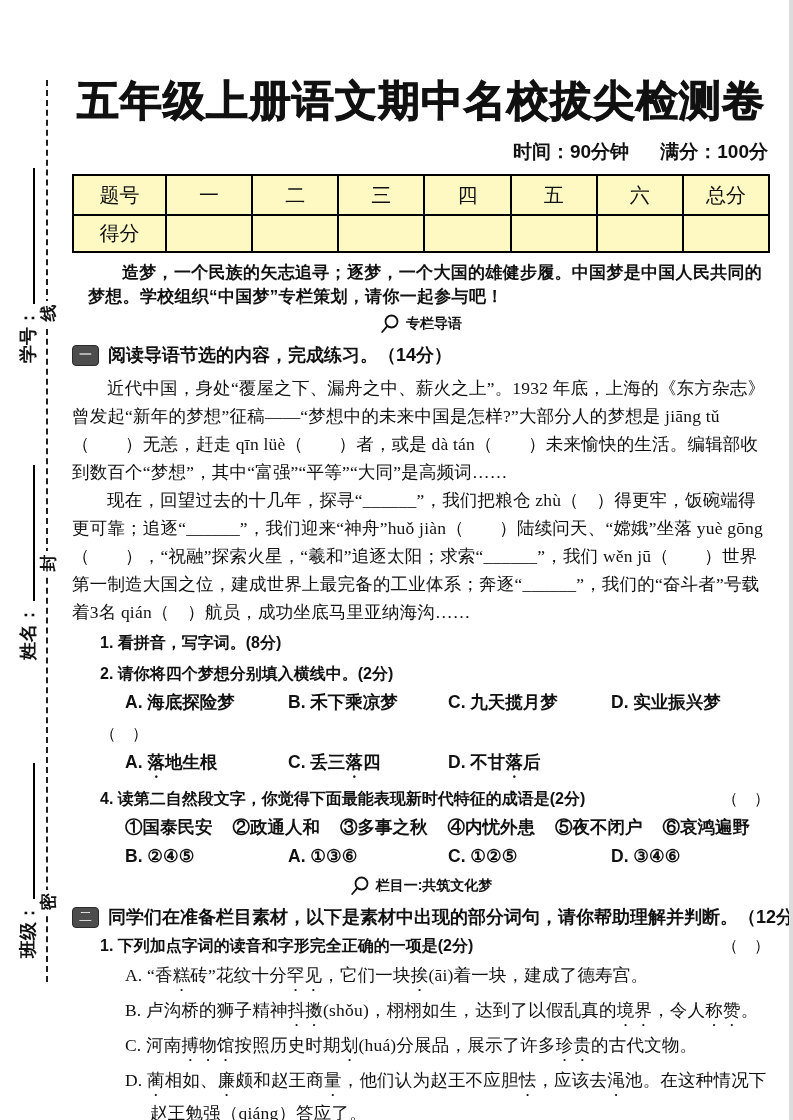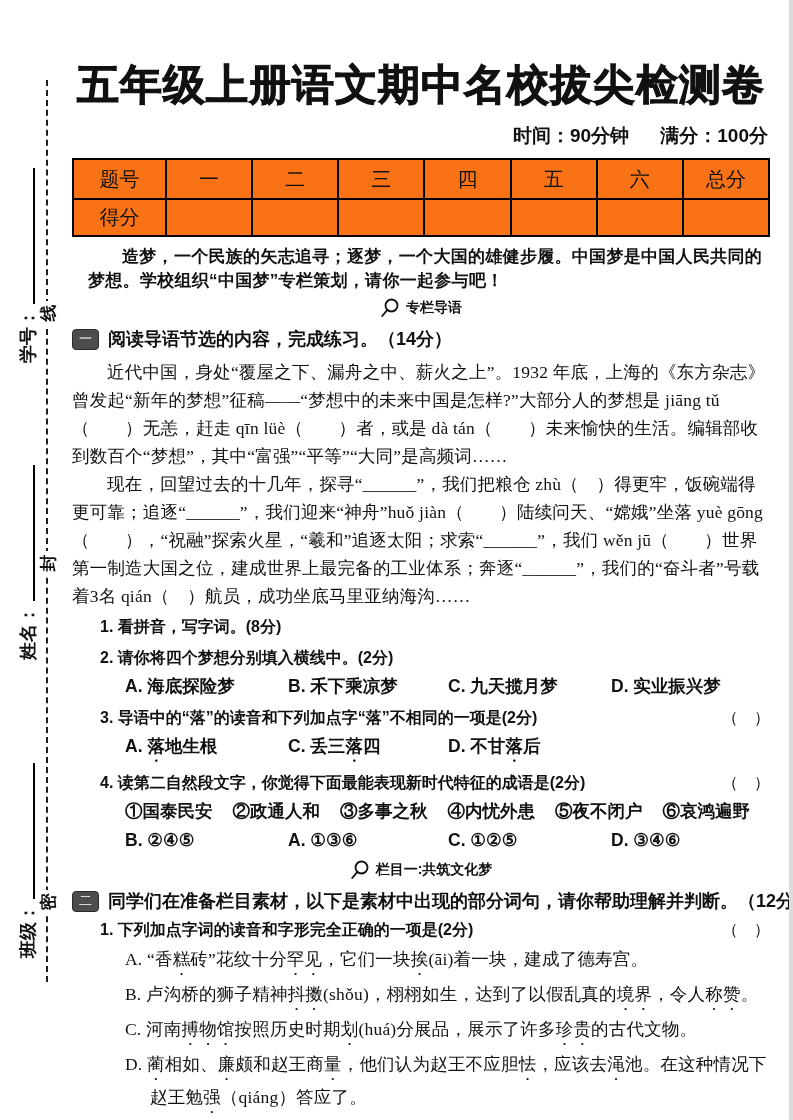--- a/index.html
+++ b/index.html
@@ -26,27 +26,27 @@
     transform:rotate(-90deg);
     display:flex; align-items:center; gap:5px;
     font-size:18px; font-weight:700; white-space:nowrap;
   }
   .sf-id   { top:252px; } .sf-name { top:549px; } .sf-class{ top:847px; }
   .sf-line { display:inline-block; width:136px; height:13px; border-bottom:2px solid #000; }
 
   
   .content { position:absolute; left:72px; top:0; width:698px; }
 
-  .title { padding-top:60px; text-align:center; font-size:42px; font-weight:700; letter-spacing:1px; line-height:1.2;
+  .title { padding-top:76px; text-align:center; font-size:42px; font-weight:700; letter-spacing:1px; line-height:1.2;
            -webkit-text-stroke:1px #111; }
   .meta { margin-top:13px; text-align:right; font-size:19px; font-weight:700; padding-right:2px; }
   .meta span + span { margin-left:26px;text-align:center; }
 
   table.score-table { width:100%; border-collapse:collapse; margin-top:9px; table-layout:fixed; }
-  table.score-table td { border:2px solid #000; text-align:center; font-size:20px; font-weight:400; background:#f97316; }
+  table.score-table td { border:2px solid #000; text-align:center; font-size:20px; font-weight:400; background:#fef9c3; }
   table.score-table tr.r1 td { height:40px; }
   table.score-table tr.r2 td { height:37px; }
   td.col0 { width:93px; }
 
   .intro { margin-top:8px; font-size:17px; font-weight:700; line-height:24px; text-indent:2em; letter-spacing:0.3px;margin-left:16px; }
 
   .column-head { display:flex; align-items:center; justify-content:center; gap:6px;
                  margin-top:5px; font-size:14px; font-weight:700; }
   .mag-icon { width:20px; height:20px; flex:0 0 auto; }
 
@@ -155,21 +155,20 @@
       <span>2. 请你将四个梦想分别填入横线中。(2分)</span>
     </div>
     <div class="opt-row">
       <span>A. 海底探险梦</span>
       <span>B. 禾下乘凉梦</span>
       <span>C. 九天揽月梦</span>
       <span>D. 实业振兴梦</span>
     </div>
 
     <div class="q-stem">
-      <span>3. 导语中的“落”的读音和下列加点字“落”不相同的一项是(2分)</span>
       <span class="bracket">（　）</span>
     </div>
     <div class="opt-row">
       <span><span>A. </span><span class="dot">落</span><span>地生根</span></span>
       <span><span>C. 丢三</span><span class="dot">落</span><span>四</span></span>
       <span><span>D. 不甘</span><span class="dot">落</span><span>后</span></span>
     </div>
 
     <div class="q-stem">
       <span>4. 读第二自然段文字，你觉得下面最能表现新时代特征的成语是(2分)</span>

